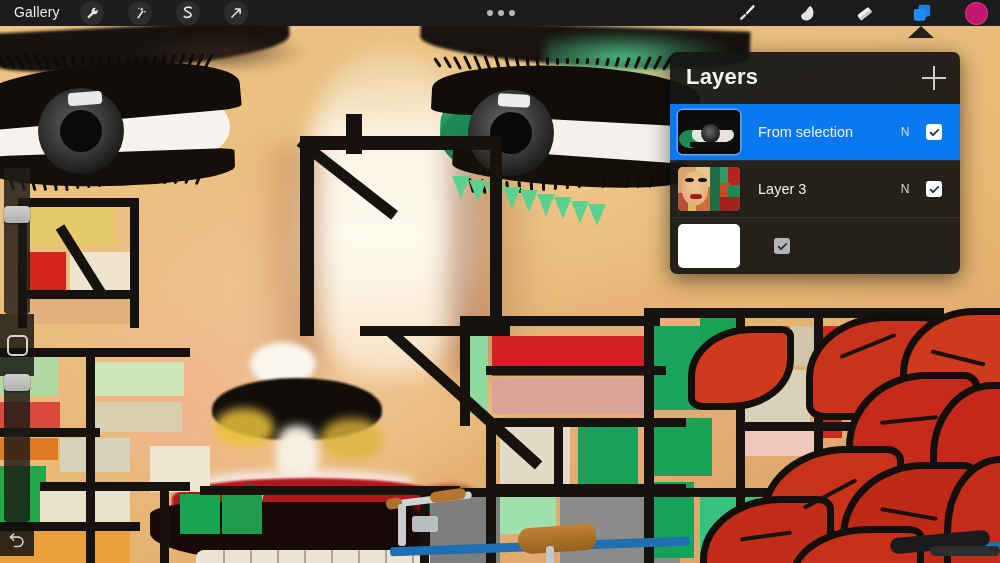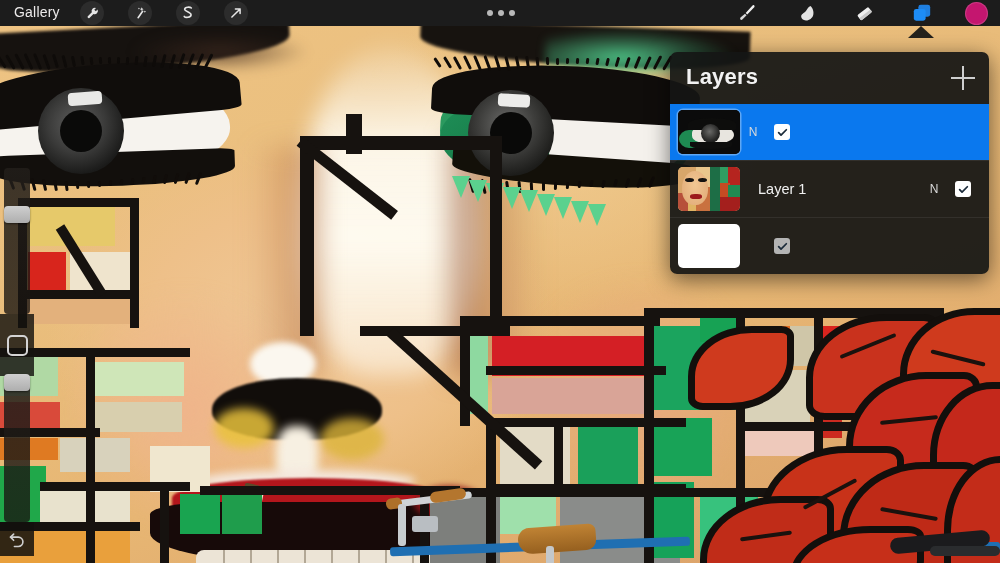--- a/index.html
+++ b/index.html
@@ -125,21 +125,21 @@
      background:linear-gradient(180deg,#cfcfcf,#aeaeae);box-shadow:0 1px 2px rgba(0,0,0,.5);}
   #knob-size{top:38px;}
   #knob-opacity{top:206px;}
   #btn-modify{position:absolute;left:0px;top:146px;width:34px;height:62px;
      background:rgba(20,18,15,.82);display:flex;align-items:center;justify-content:center;}
   #btn-modify .sq{width:17px;height:17px;border:2px solid #d4d4d4;border-radius:5px;}
   #btn-undo{position:absolute;left:0px;top:354px;width:34px;height:34px;
      background:rgba(18,16,13,.85);display:flex;align-items:center;justify-content:center;}
 
   
-  #layers-panel{position:absolute;left:670px;top:52px;width:319px;
+  #layers-panel{position:absolute;left:670px;top:52px;width:290px;
      background:rgba(20,22,20,.93);border-radius:7px;overflow:hidden;z-index:50;
      box-shadow:0 5px 22px rgba(0,0,0,.55);}
   #panel-caret{position:absolute;left:908px;top:26px;width:0;height:0;
      border-left:13px solid transparent;border-right:13px solid transparent;
      border-bottom:12px solid rgba(20,22,20,.93);z-index:49;}
   #layers-head{position:relative;height:52px;}
   #layers-title{position:absolute;left:16px;top:12px;font-size:22px;font-weight:bold;color:#f2f2f2;letter-spacing:.2px;}
   #add-layer{position:absolute;right:14px;top:14px;width:24px;height:24px;}
   #add-layer:before,#add-layer:after{content:"";position:absolute;background:#cfcfcf;}
   #add-layer:before{left:0;top:11px;width:24px;height:1.6px;}
@@ -527,20 +527,21 @@
     <div id="layers-list">
         <div class="lrow sel">
           <div class="lthumb selborder">
             <div class="t-eye-bg"></div>
             <div class="t-eye-green"></div>
             <div class="t-eye-white"></div>
             <div class="t-eye-liner"></div>
             <div class="t-eye-iris"></div>
             <div class="t-eye-lashes"></div>
           </div>
+          <div class="lname">From selection</div>
           <div class="lblend">N</div>
           <div class="lcheck">
             <svg width="11" height="11" viewBox="0 0 12 12">
               <path d="M1.8 6.2l2.6 2.7L10.2 3" stroke="#1b2b3a" stroke-width="1.9" fill="none" stroke-linecap="round" stroke-linejoin="round"></path>
             </svg>
           </div>
         </div>
         <div class="ldiv"></div>
         <div class="lrow plain">
           <div class="lthumb">
@@ -555,21 +556,21 @@
               <div class="tm" style="left:50px;top:18px;width:12px;height:12px;background:#1f8a52"></div>
               <div class="tm" style="left:42px;top:30px;width:20px;height:14px;background:#a41f1d"></div>
               <div class="tm" style="left:0px;top:26px;width:10px;height:18px;background:#b7503a"></div>
               <div class="tm" style="left:10px;top:30px;width:8px;height:14px;background:#e0b463"></div>
               <div class="tm" style="left:4px;top:4px;width:26px;height:34px;background:radial-gradient(ellipse at 50% 40%,#f1c793,#e0a875);border-radius:50% 50% 45% 45%"></div>
               <div class="tm" style="left:7px;top:11px;width:9px;height:4px;background:#141210;border-radius:50%"></div>
               <div class="tm" style="left:20px;top:11px;width:9px;height:4px;background:#141210;border-radius:50%"></div>
               <div class="tm" style="left:12px;top:27px;width:12px;height:5px;background:#9c1a1c;border-radius:40%"></div>
             </div>
           </div>
-          <div class="lname">Layer 1</div>
+          <div class="lname">Layer 3</div>
           <div class="lblend">N</div>
           <div class="lcheck">
             <svg width="11" height="11" viewBox="0 0 12 12">
               <path d="M1.8 6.2l2.6 2.7L10.2 3" stroke="#1b2b3a" stroke-width="1.9" fill="none" stroke-linecap="round" stroke-linejoin="round"></path>
             </svg>
           </div>
         </div>
         <div class="ldiv"></div>
         <div class="lrow plain">
           <div class="lthumb">

